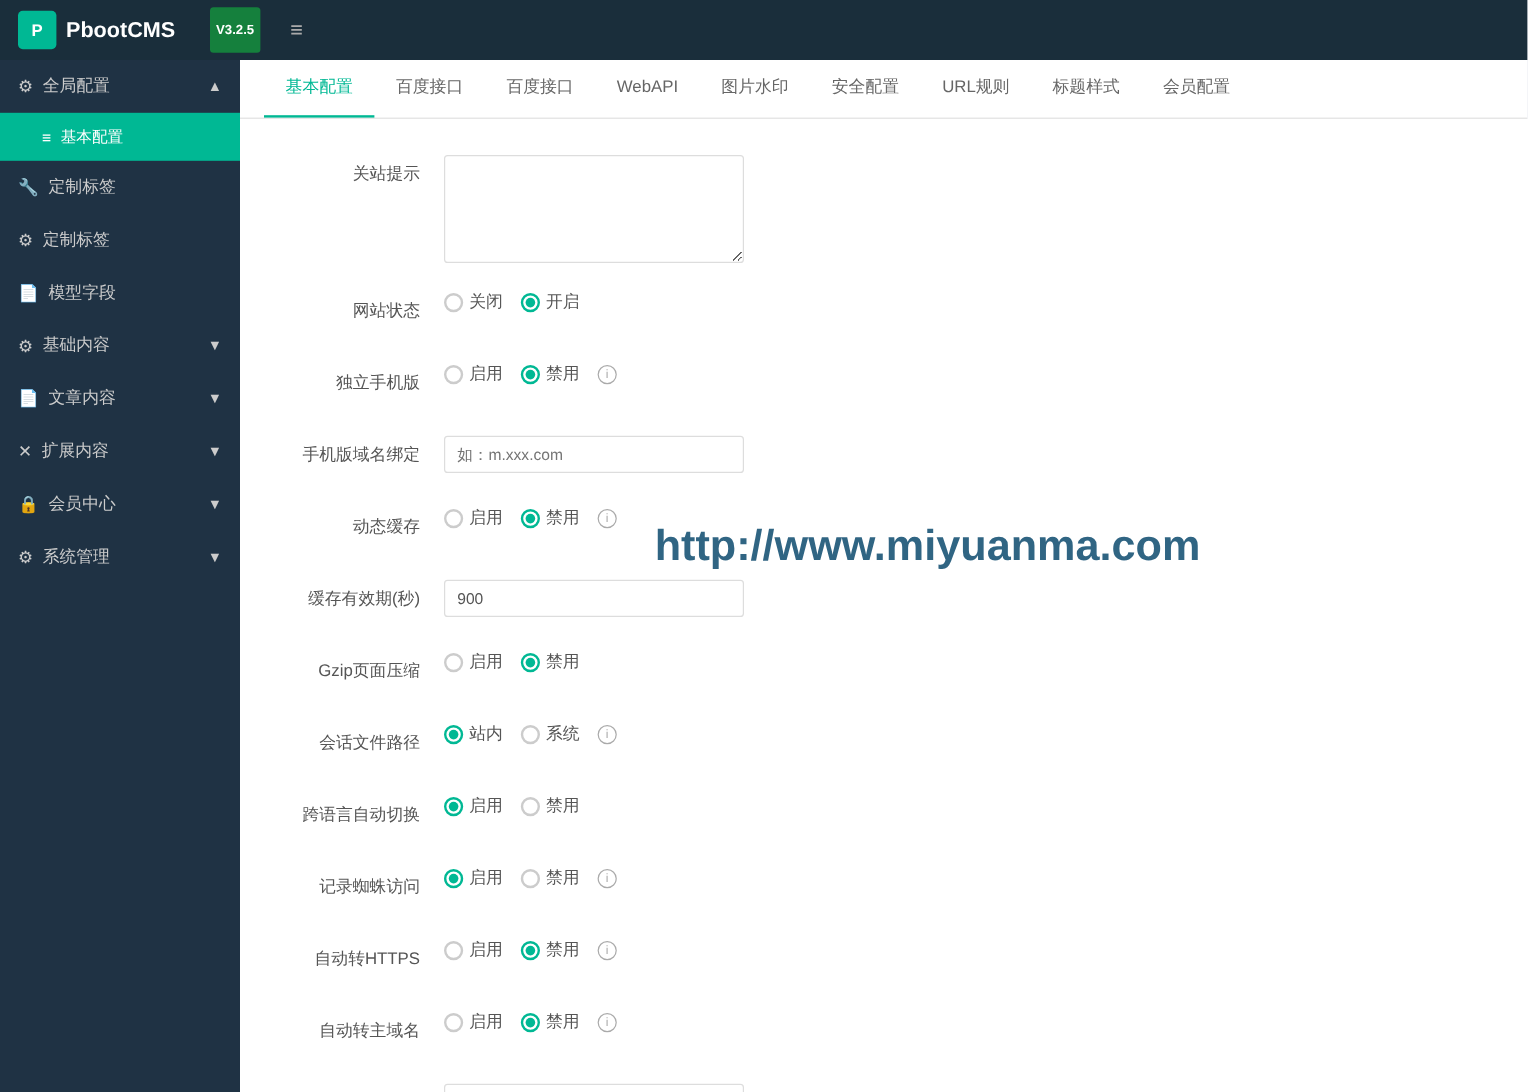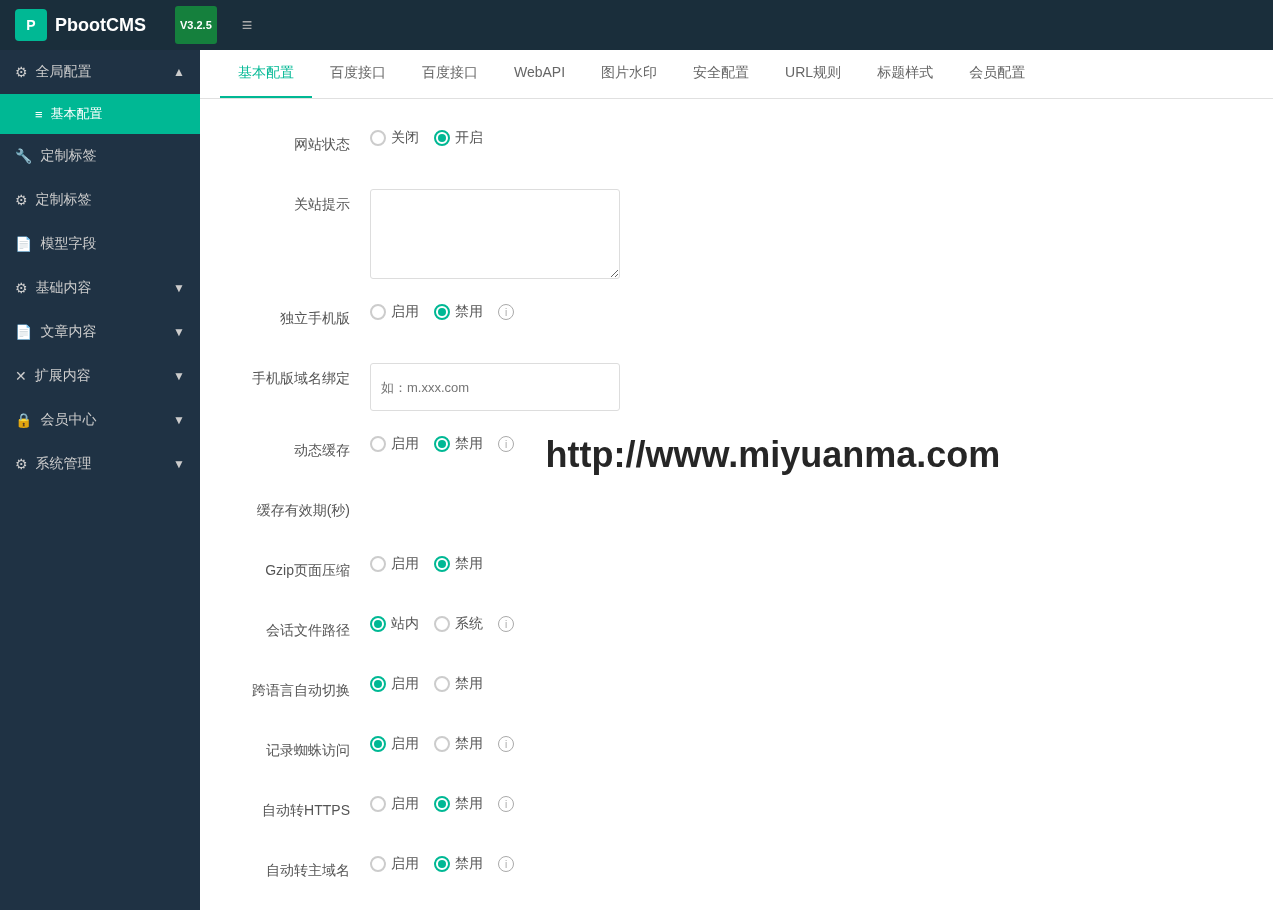--- a/index.html
+++ b/index.html
@@ -183,35 +183,35 @@
       border: 1px solid #ddd;
       border-radius: 3px;
       padding: 6px 10px;
       font-size: 13px;
       resize: vertical;
       outline: none;
       color: #555;
     }
     input.form-input {
       width: 250px;
-      height: 48px;
+      height: 31px;
       border: 1px solid #ddd;
       border-radius: 3px;
       padding: 0 10px;
       font-size: 13px;
       outline: none;
       color: #555;
     }
     .watermark-overlay {
       position: fixed;
       top: 50%;
       left: 50%;
       transform: translate(-20%, -50%);
       font-size: 36px;
-      color: #000000;
+      color: #0c4a6e;
       font-weight: bold;
       pointer-events: none;
       z-index: 999;
       opacity: 0.85;
       white-space: nowrap;
     }
   </style>
 </head>
 <body>
 
@@ -315,43 +315,43 @@
       <div class="tab">图片水印</div>
       <div class="tab">安全配置</div>
       <div class="tab">URL规则</div>
       <div class="tab">标题样式</div>
       <div class="tab">会员配置</div>
     </div>
 
     <div class="content">
 
       <div class="form-row">
+        <div class="form-label">关站提示</div>
+        <div class="form-control">
+          <textarea class="form-textarea" style=""></textarea>
+        </div>
+      </div>
+
+      <div class="form-row">
         <div class="form-label">网站状态</div>
         <div class="form-control">
           <div class="radio-group">
             <label class="radio-item">
               <div class="radio-circle"></div>
               <span>关闭</span>
             </label>
             <label class="radio-item">
               <div class="radio-circle checked"></div>
               <span>开启</span>
             </label>
           </div>
         </div>
       </div>
 
       <div class="form-row">
-        <div class="form-label">关站提示</div>
-        <div class="form-control">
-          <textarea class="form-textarea" style=""></textarea>
-        </div>
-      </div>
-
-      <div class="form-row">
         <div class="form-label">独立手机版</div>
         <div class="form-control">
           <div class="radio-group">
             <label class="radio-item">
               <div class="radio-circle"></div>
               <span>启用</span>
             </label>
             <label class="radio-item">
               <div class="radio-circle checked"></div>
               <span>禁用</span>
@@ -380,20 +380,23 @@
               <div class="radio-circle checked"></div>
               <span>禁用</span>
             </label>
           </div>
           <div class="info-icon">i</div>
         </div>
       </div>
 
       <div class="form-row">
         <div class="form-label">缓存有效期(秒)</div>
+        <div class="form-control">
+          <input class="form-input" type="text" value="900" style="">
+        </div>
       </div>
 
       <div class="form-row">
         <div class="form-label">Gzip页面压缩</div>
         <div class="form-control">
           <div class="radio-group">
             <label class="radio-item">
               <div class="radio-circle"></div>
               <span>启用</span>
             </label>

